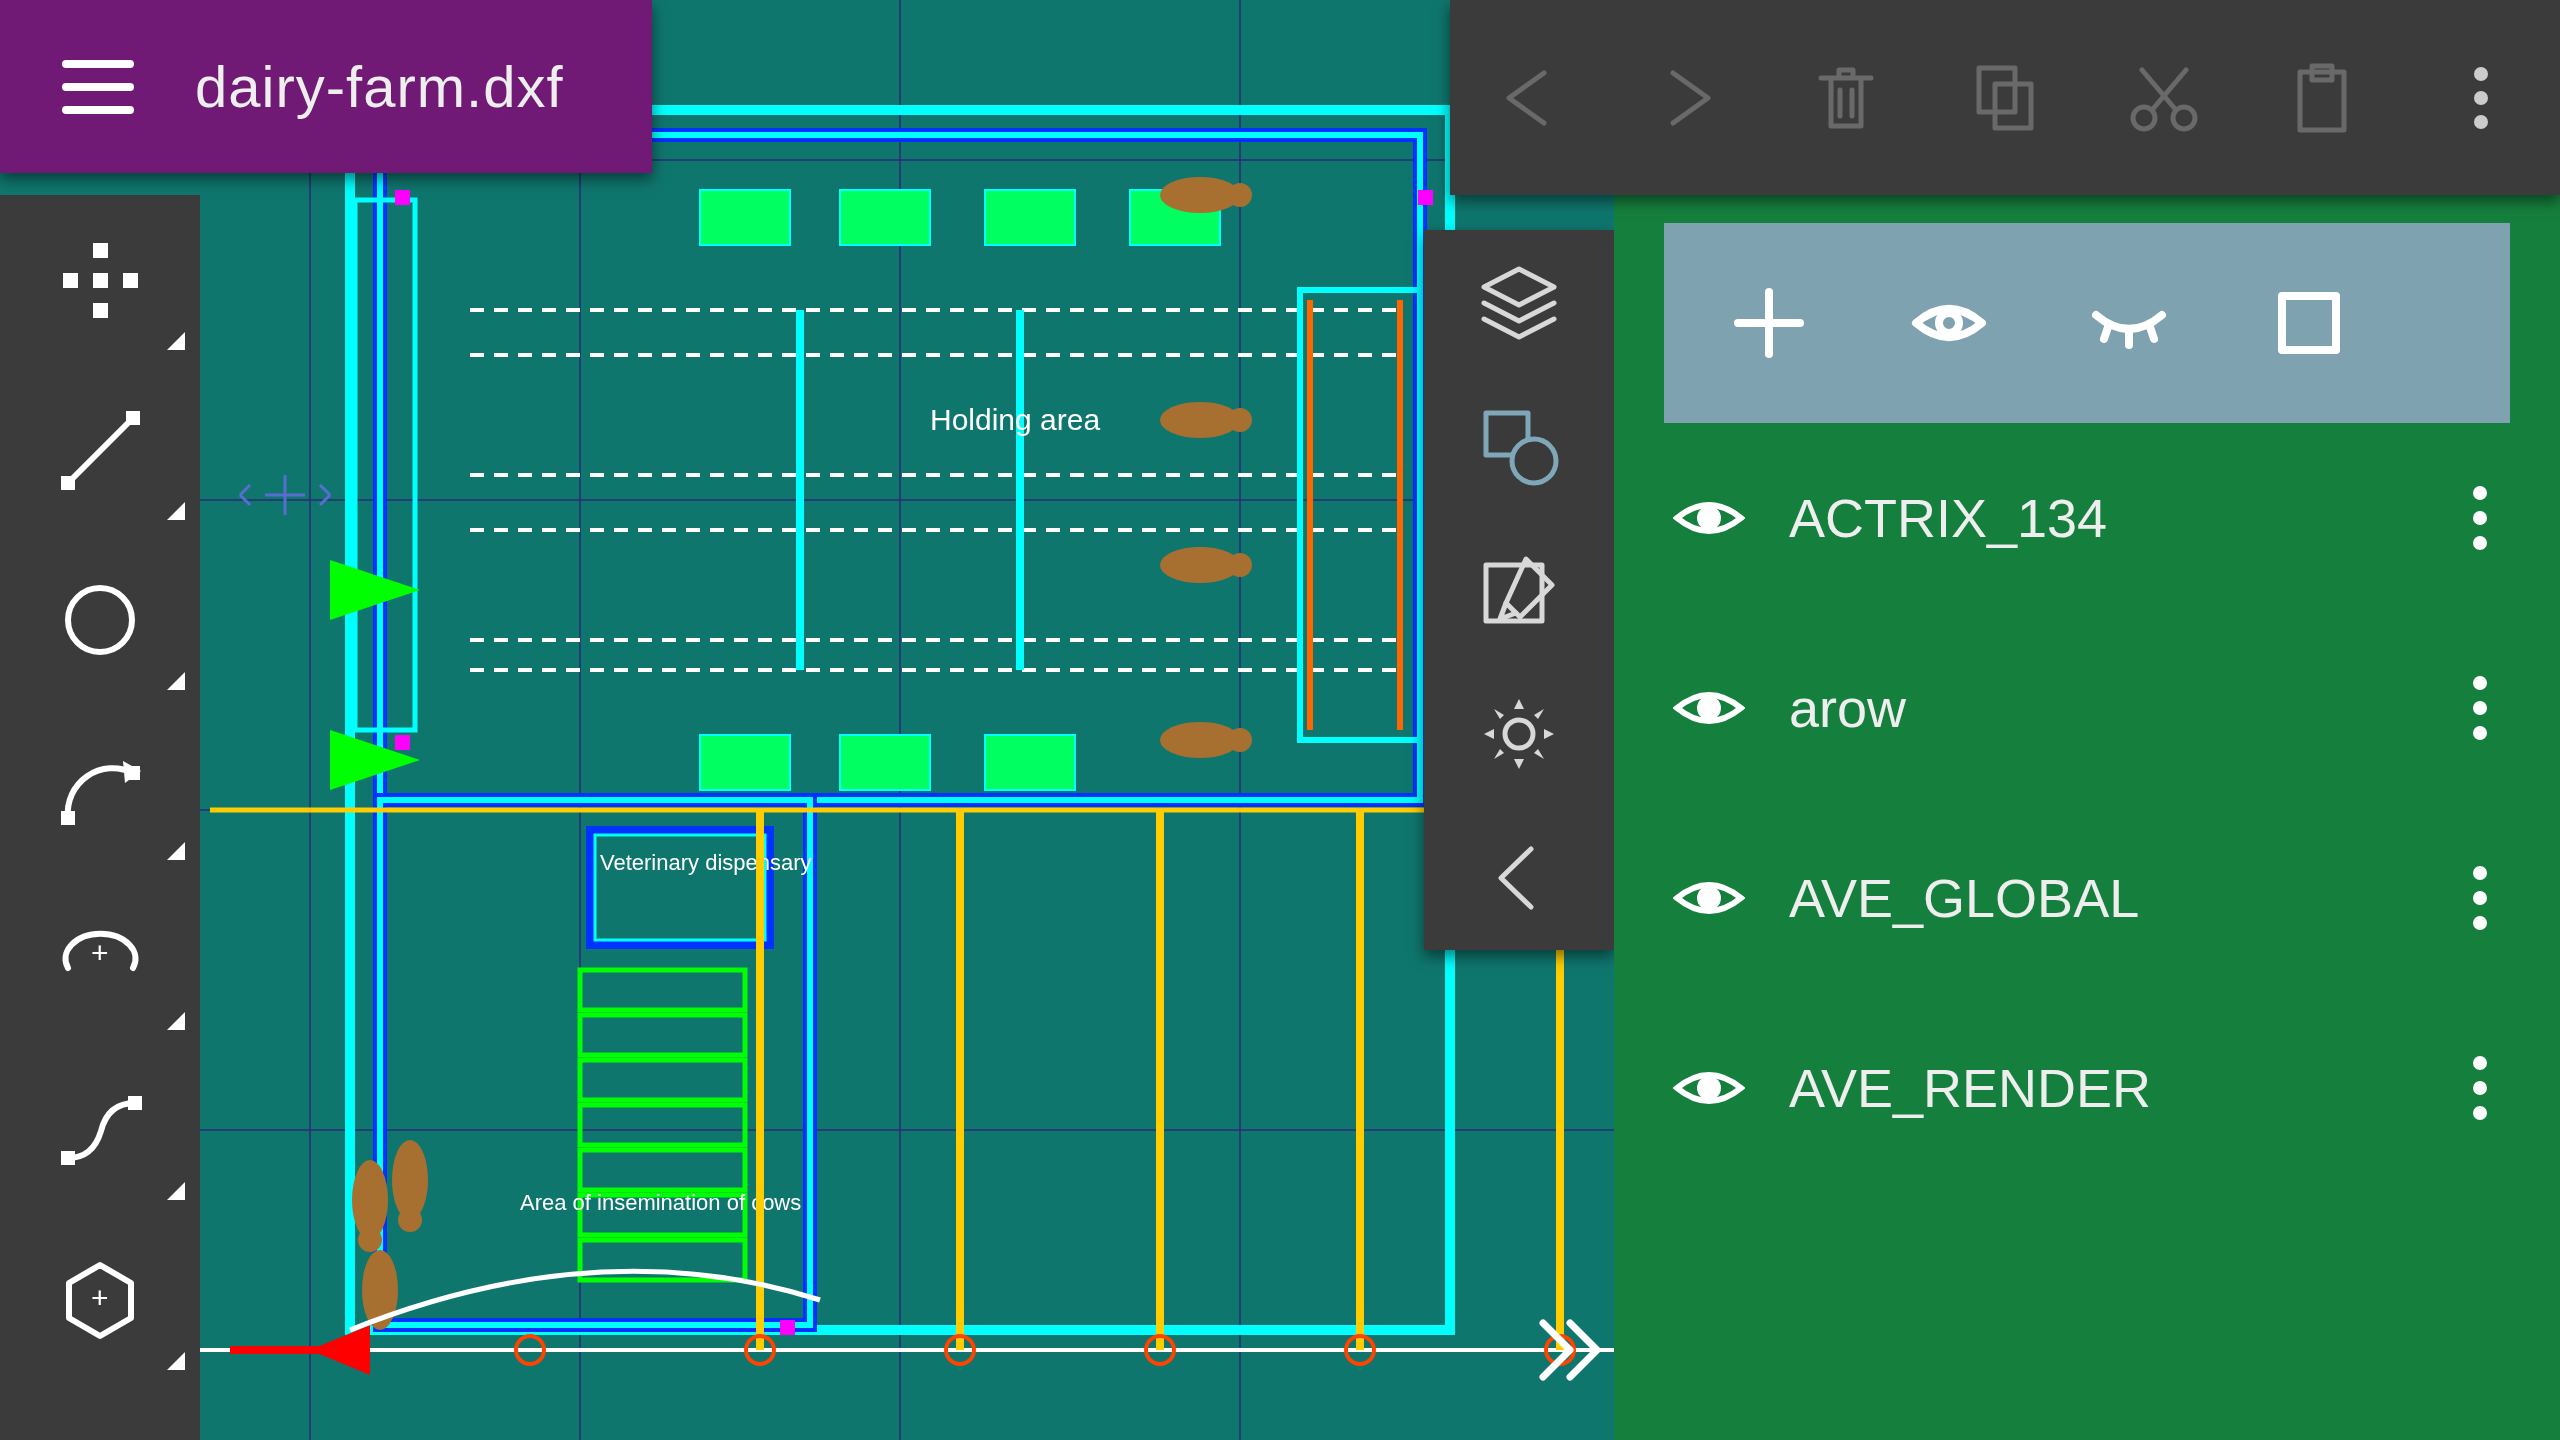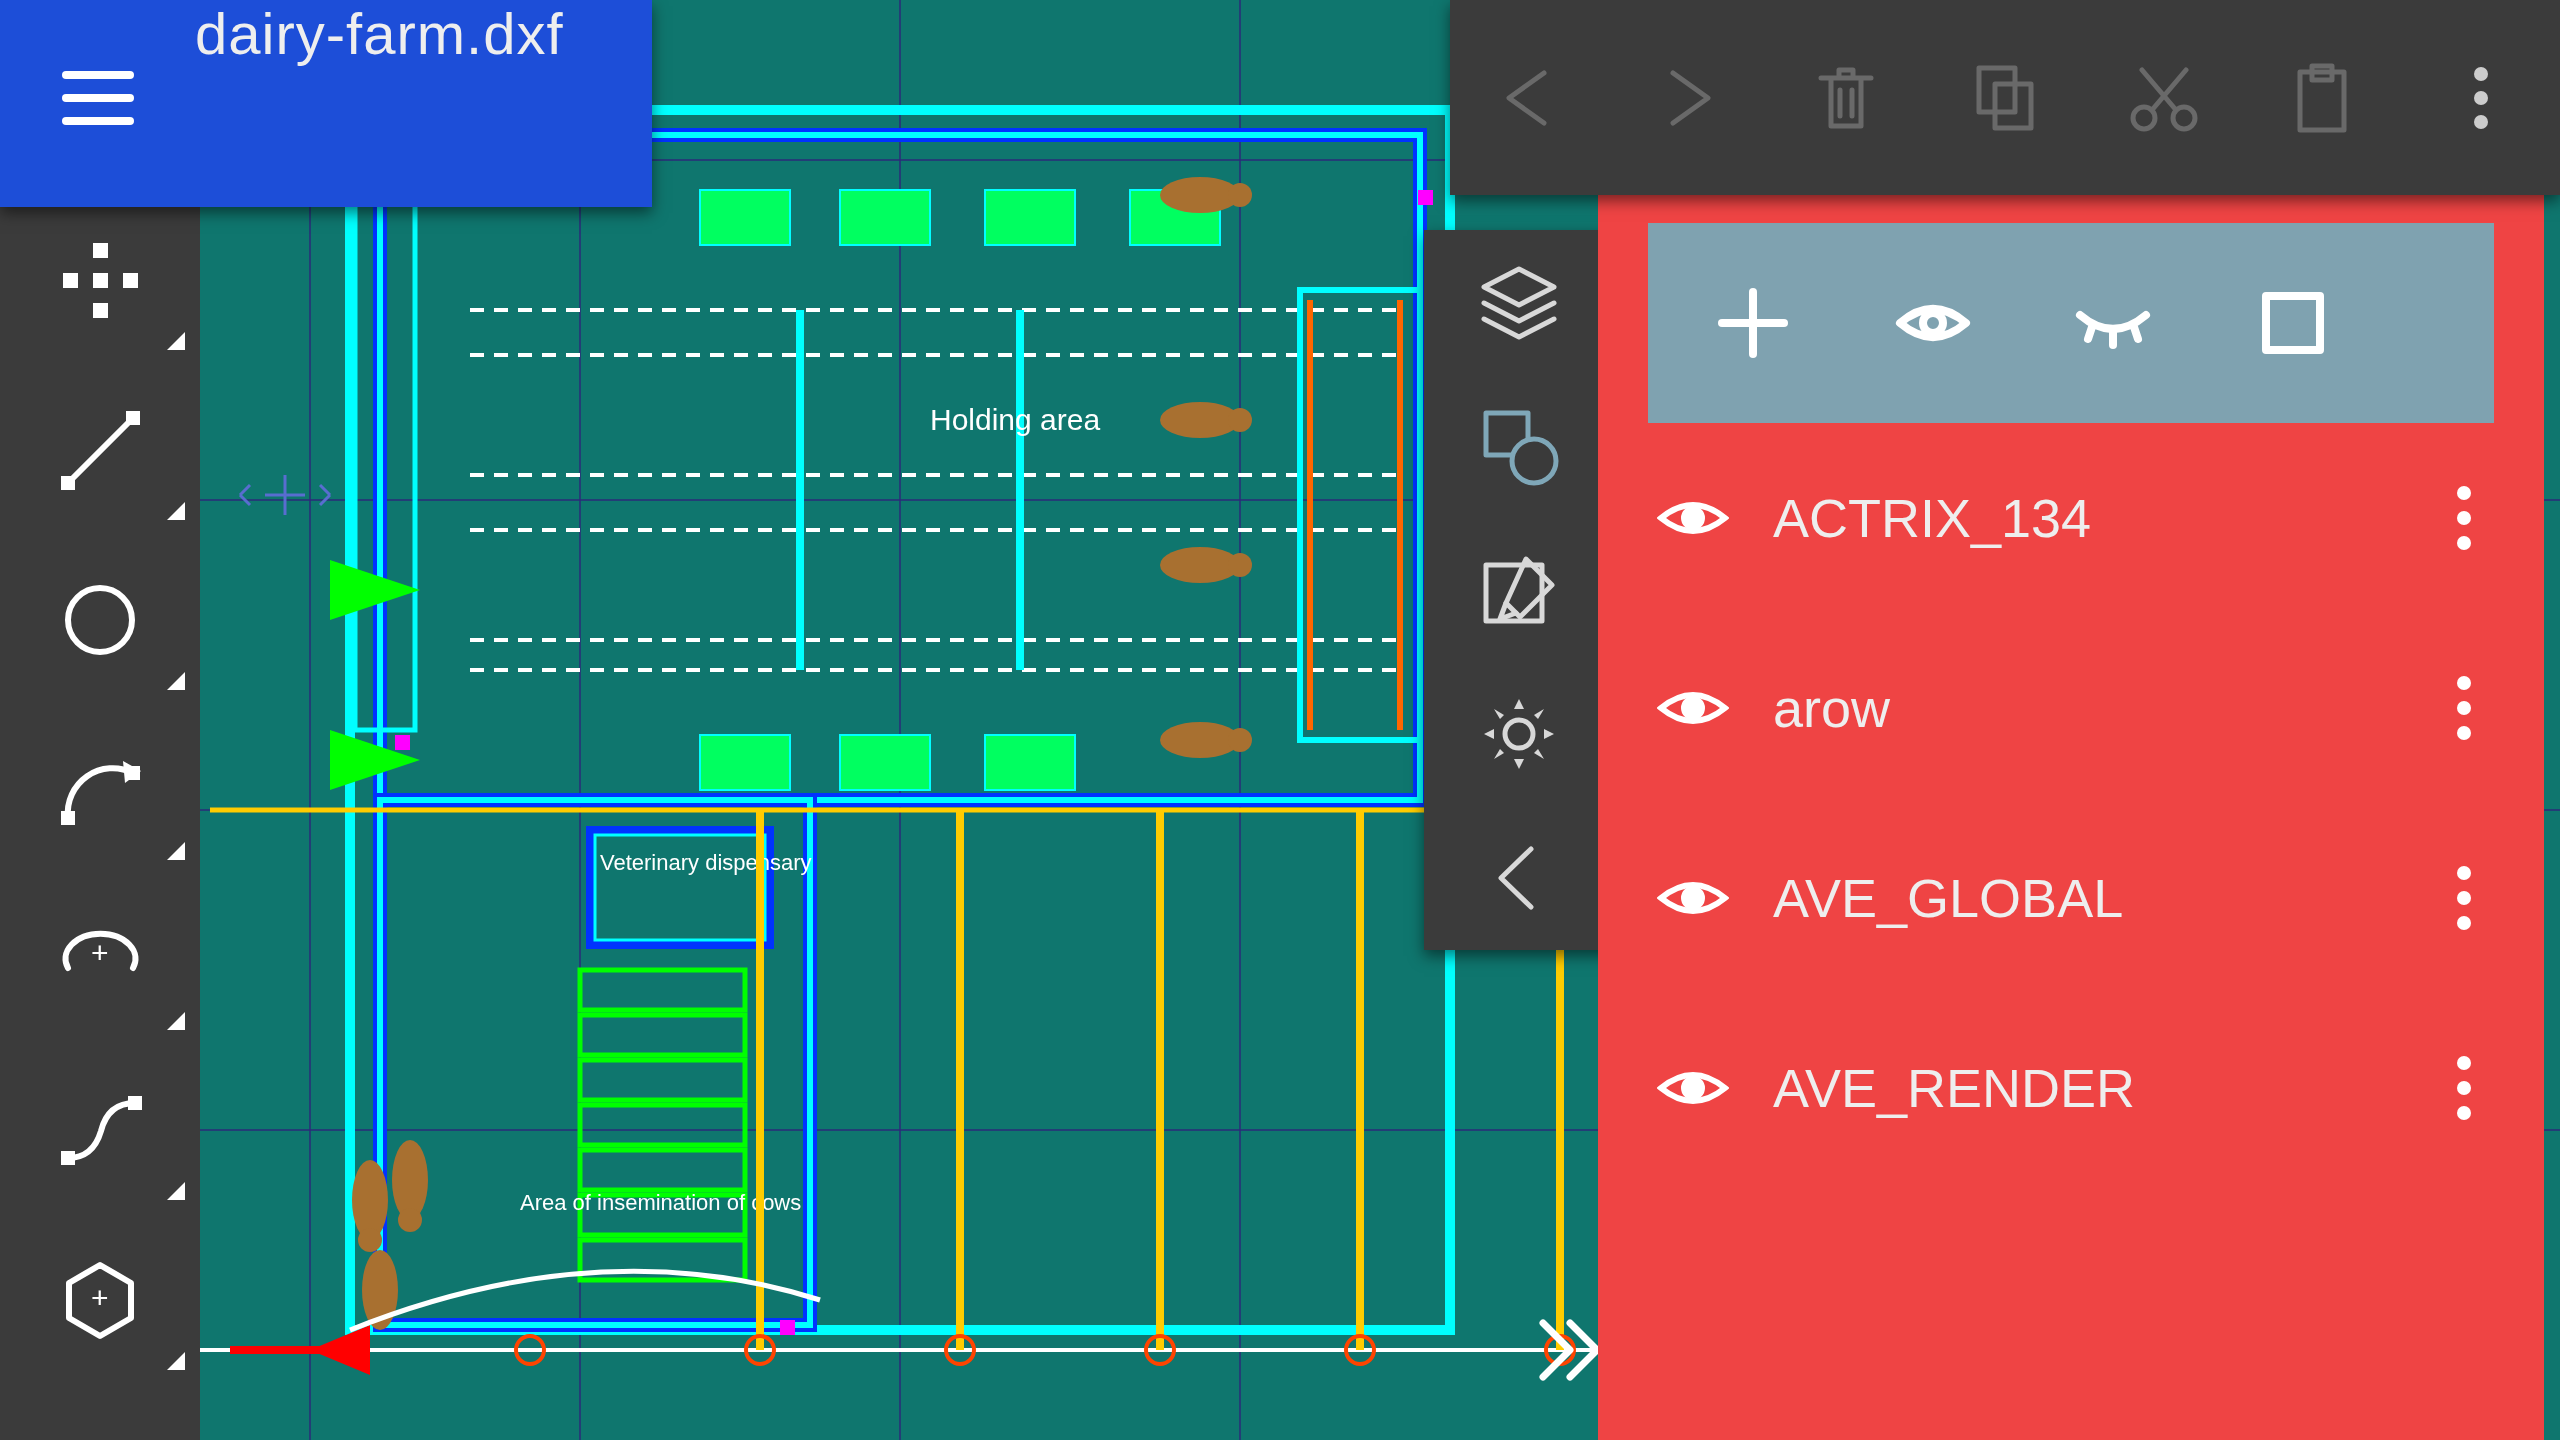--- a/index.html
+++ b/index.html
@@ -1,22 +1,22 @@
 <!DOCTYPE html>
 <html><head>
 <meta charset="utf-8">
 <style>
   * { margin: 0; padding: 0; box-sizing: border-box; }
   html, body { width: 2560px; height: 1440px; overflow: hidden; background: #000; font-family: Arial, Helvetica, sans-serif; color: #fff; }
   .app { position: relative; width: 2560px; height: 1440px; }
 
   
   .topbar-left {
-    position: absolute; left: 0; top: 0; width: 652px; height: 207px;
-    background: #1d4ed8; display: flex; align-items: flex-start;
+    position: absolute; left: 0; top: 0; width: 652px; height: 173px;
+    background: #701a75; display: flex; align-items: center;
     box-shadow: 0 6px 14px rgba(0,0,0,0.5);
     z-index: 30;
   }
   .hamburger-btn { width: 195px; height: 195px; display:flex; align-items:center; justify-content:center; cursor:pointer; }
   .hamburger-btn svg { width: 72px; height: 58px; }
   .file-title { font-size: 58px; color: #eee; letter-spacing: 1px; }
 
   .topbar-right {
     position: absolute; right: 0; top: 0; width: 1110px; height: 195px;
     background: #3b3b3b; display:flex; align-items:center; justify-content:space-around;
@@ -51,22 +51,22 @@
   
   .chevrons {
     position:absolute; left:1520px; bottom:0; width:100px; height:180px;
     display:flex; align-items:center; justify-content:center;
     z-index:22;
   }
   .chevrons svg { width:90px; height:90px; stroke:#fff; fill:none; stroke-width:7; stroke-linecap:round; stroke-linejoin:round;}
 
   
   .layers-panel {
-    position:absolute; top:195px; right:16px; bottom:0; width:946px;
-    background:#ef4444; display:flex; flex-direction:column;
+    position:absolute; top:195px; right:0; bottom:0; width:946px;
+    background:#15803d; display:flex; flex-direction:column;
     z-index:24;
   }
   .layers-header {
     margin:28px 50px 0 50px; height:200px; background:#7fa2b0;
     display:flex; align-items:center; gap:70px; padding-left:50px;
   }
   .lh-btn { width:110px; height:110px; display:flex; align-items:center; justify-content:center; cursor:pointer; }
   .lh-btn svg { width:78px; height:78px; stroke:#fff; fill:none; stroke-width:8; stroke-linecap:round; stroke-linejoin:round;}
   .layers-list { flex:1; overflow:hidden; display:flex; flex-direction:column; }
   .layer-row { height:190px; display:flex; align-items:center; padding:0 45px 0 45px; }

